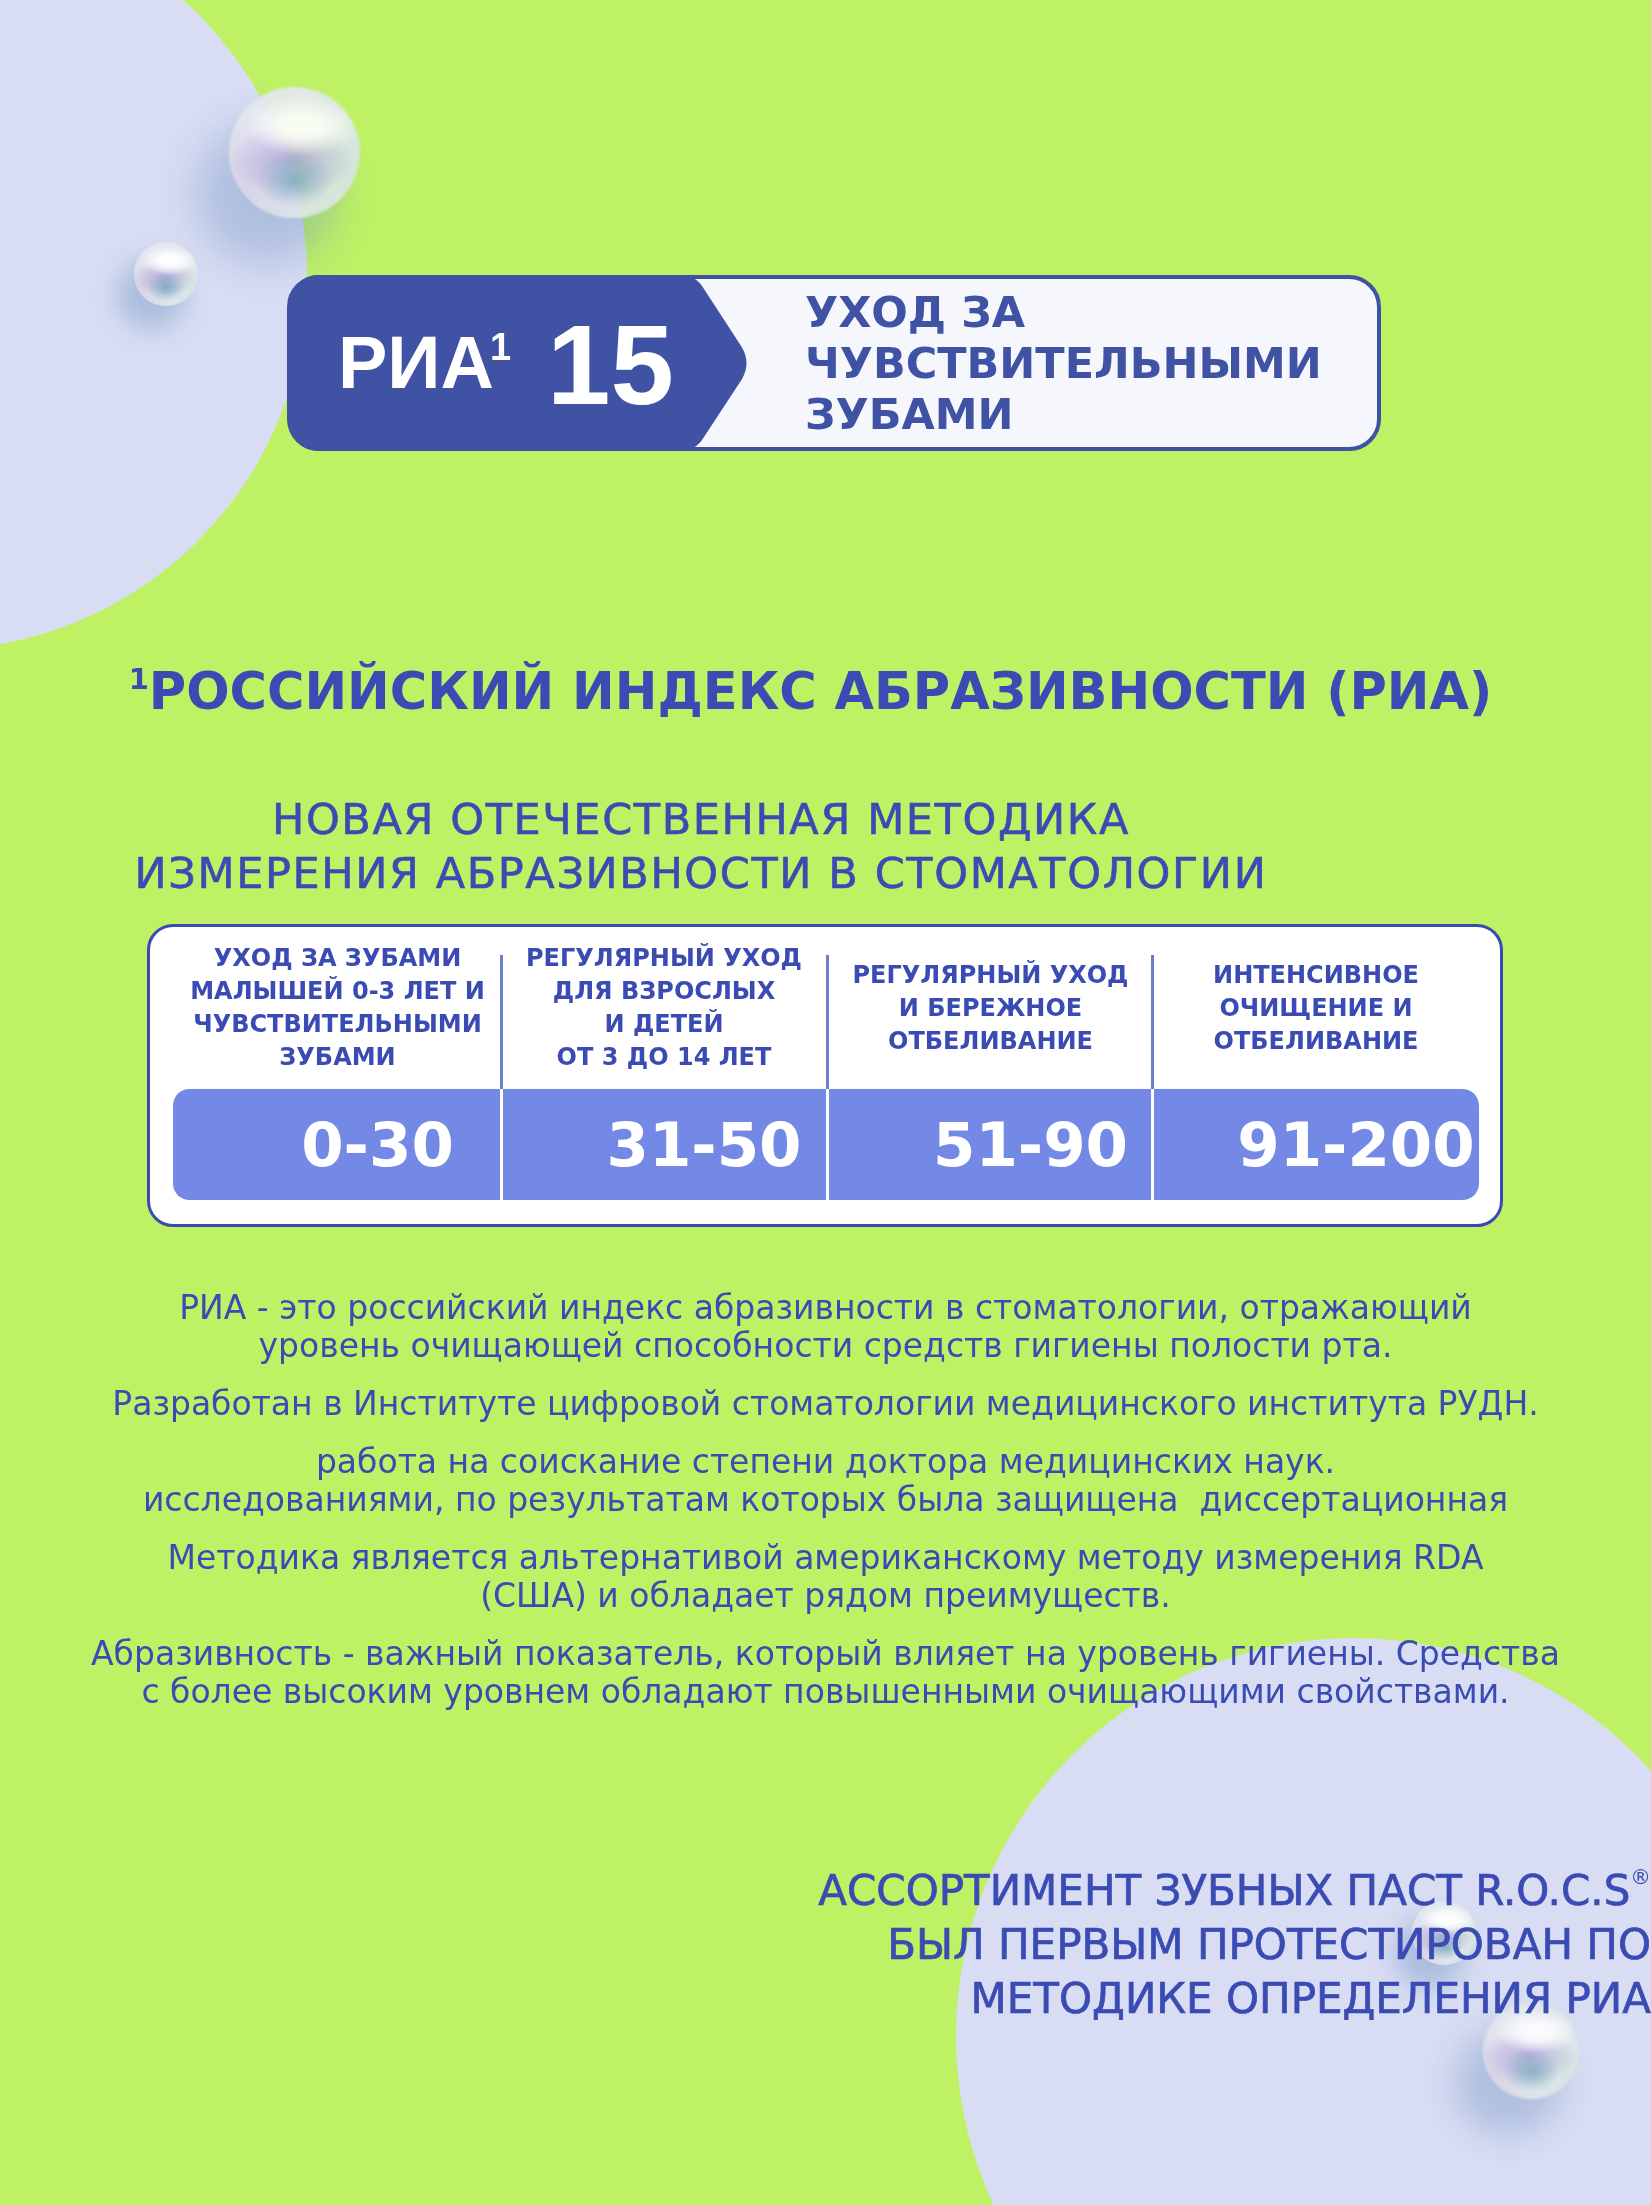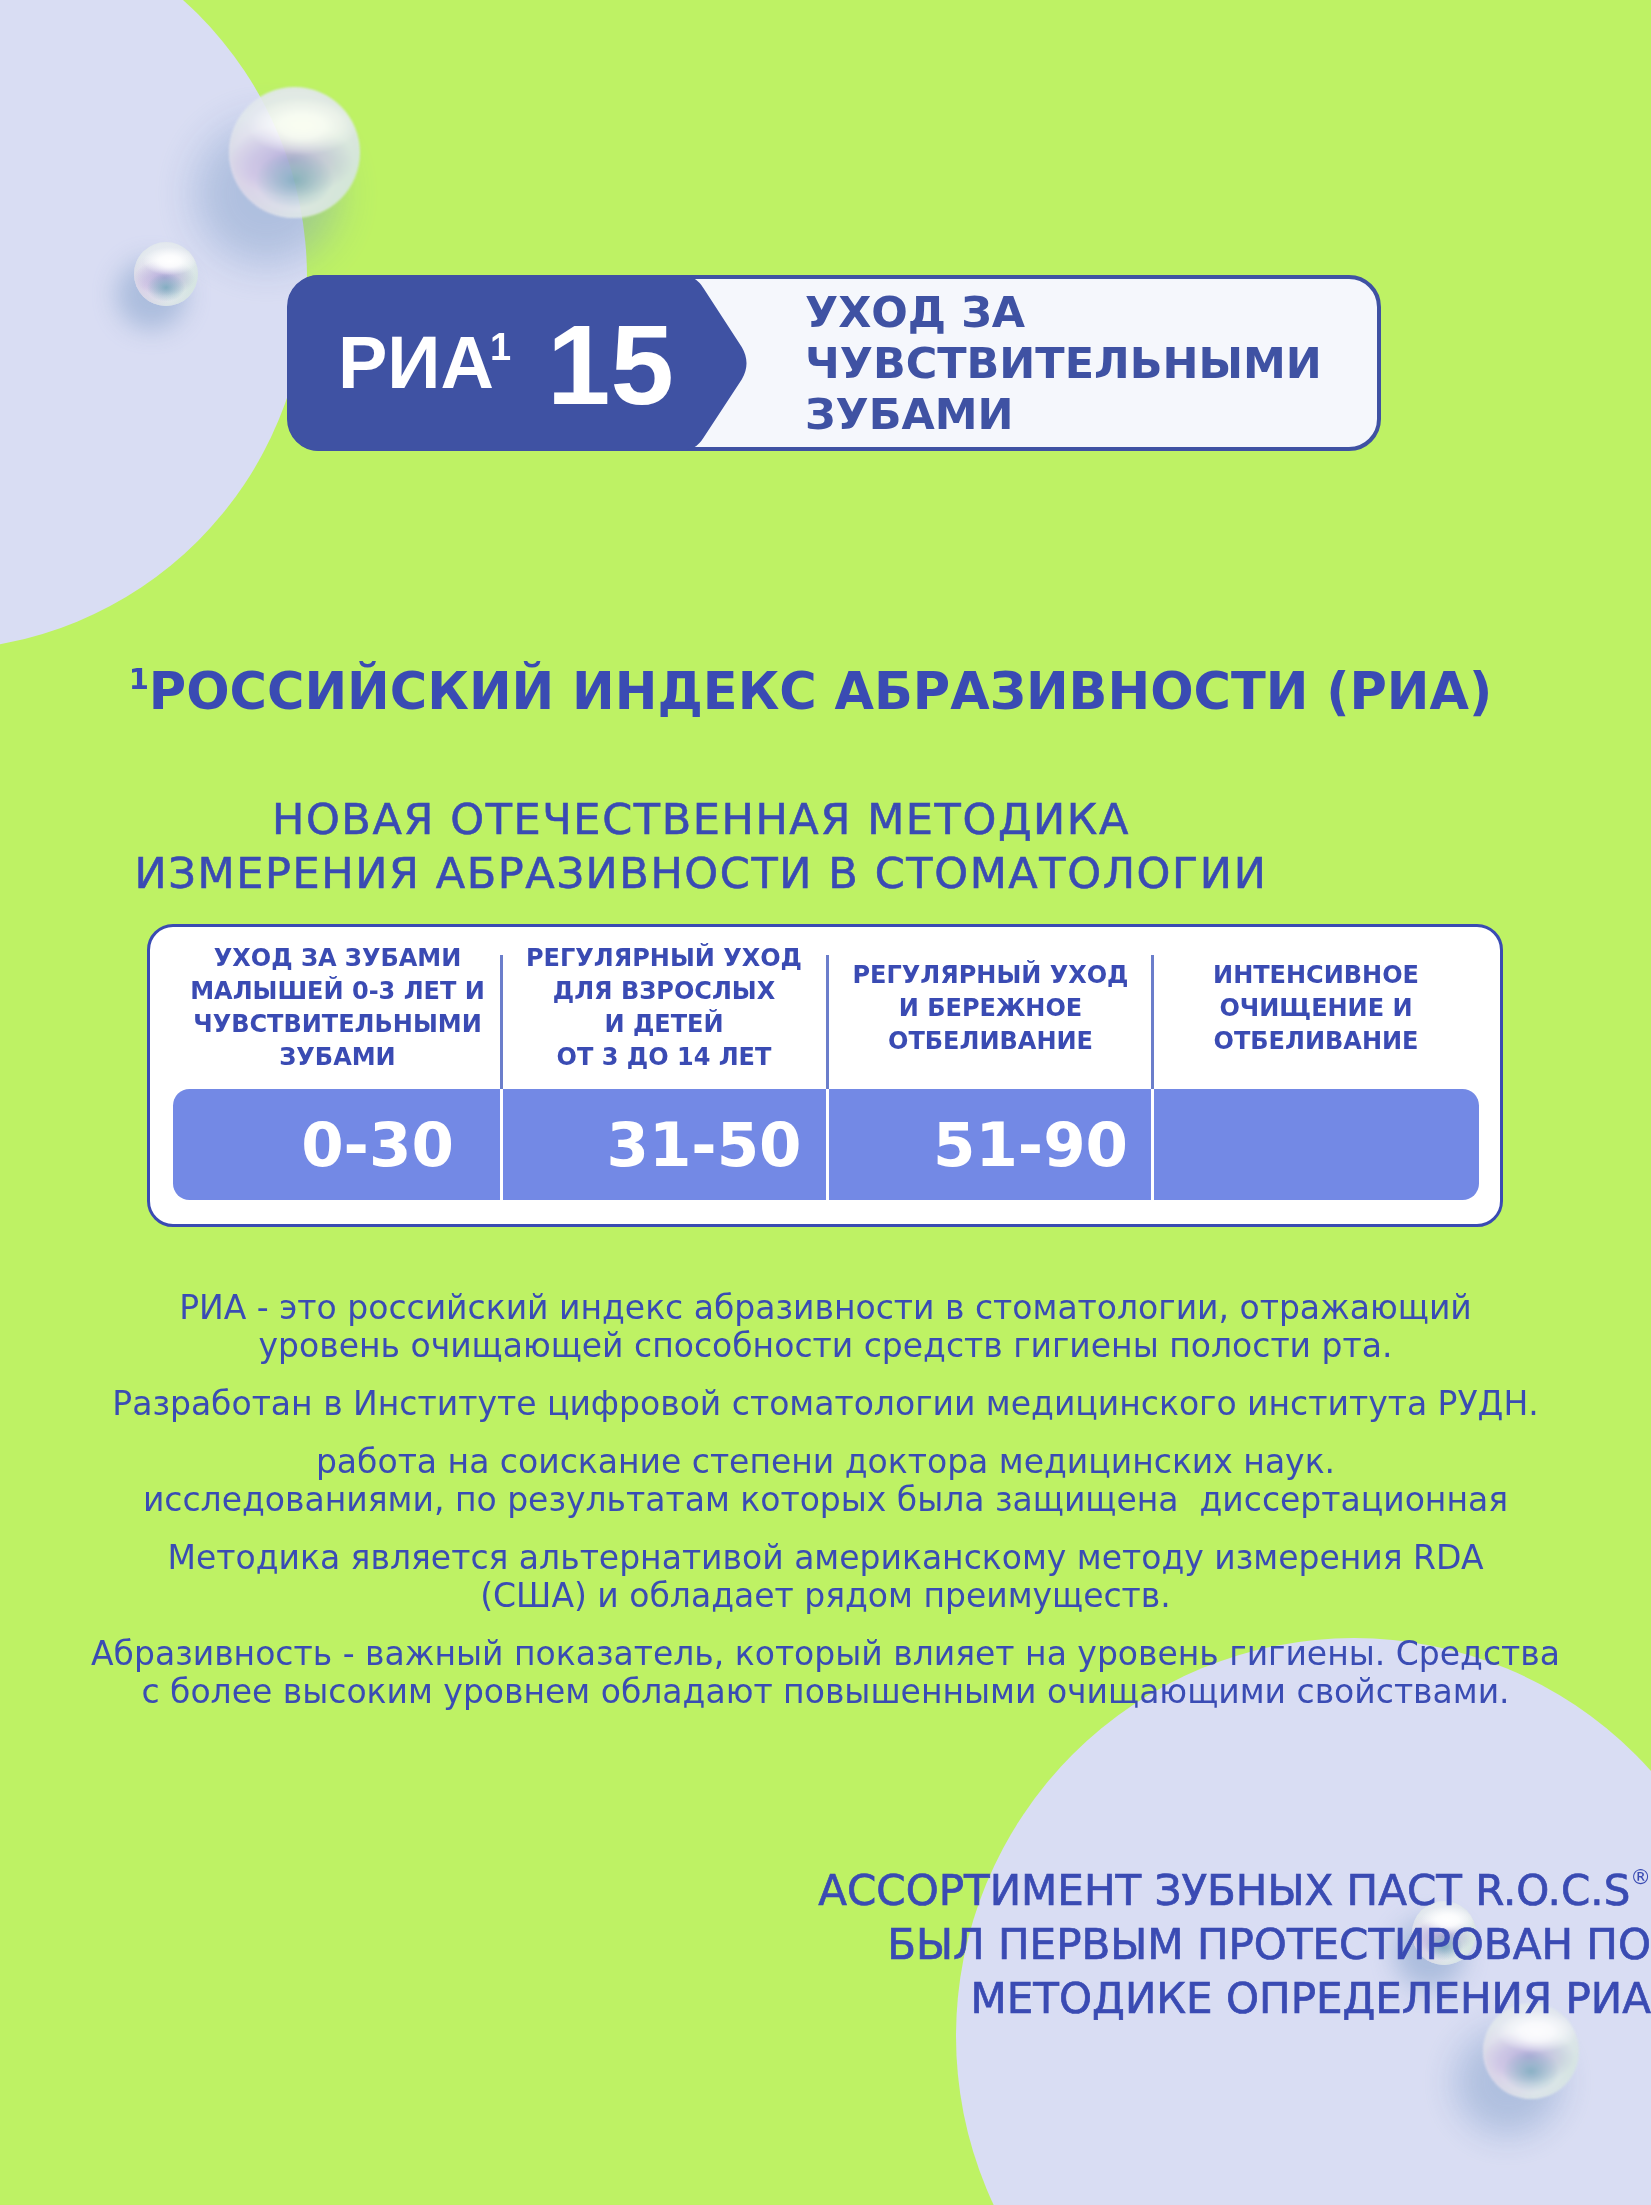--- a/index.html
+++ b/index.html
@@ -174,20 +174,21 @@
     <div class="hdr-cell c4">
       <span>ИНТЕНСИВНОЕ</span>
       <span>ОЧИЩЕНИЕ И</span>
       <span>ОТБЕЛИВАНИЕ</span>
     </div>
 
     <div class="bar"></div>
     <div class="val-cell c1">0-30</div>
     <div class="val-cell c2">31-50</div>
     <div class="val-cell c3">51-90</div>
+    <div class="val-cell c4">91-200</div>
 
     <div class="div-top d1"></div>
     <div class="div-top d2"></div>
     <div class="div-top d3"></div>
     <div class="div-bot d1"></div>
     <div class="div-bot d2"></div>
     <div class="div-bot d3"></div>
   </div>
 
   <div class="body-text">

